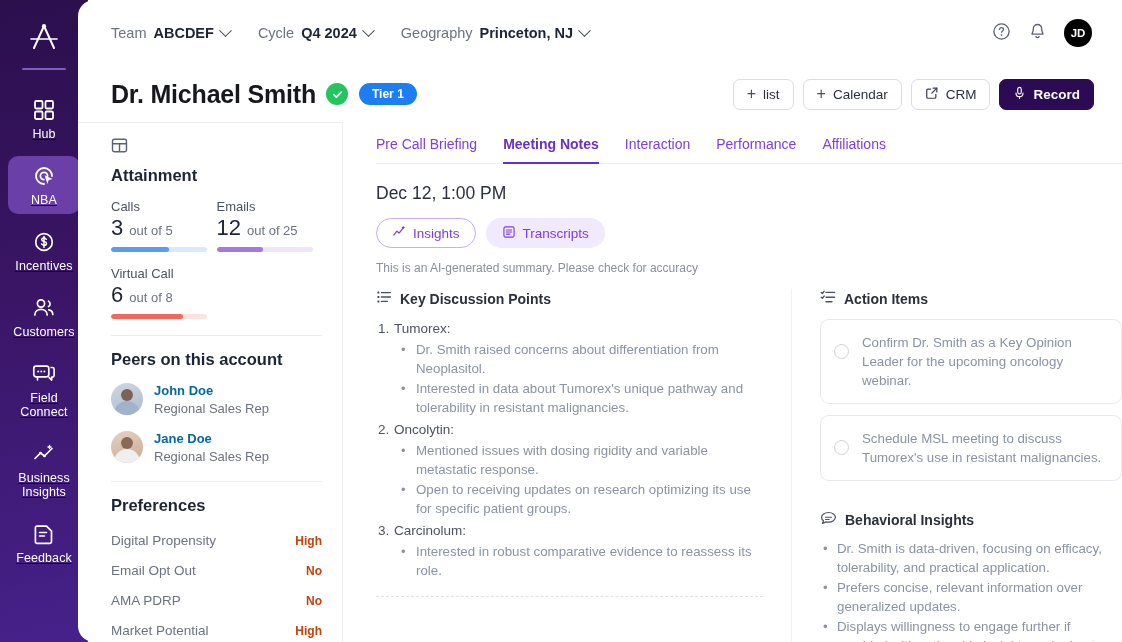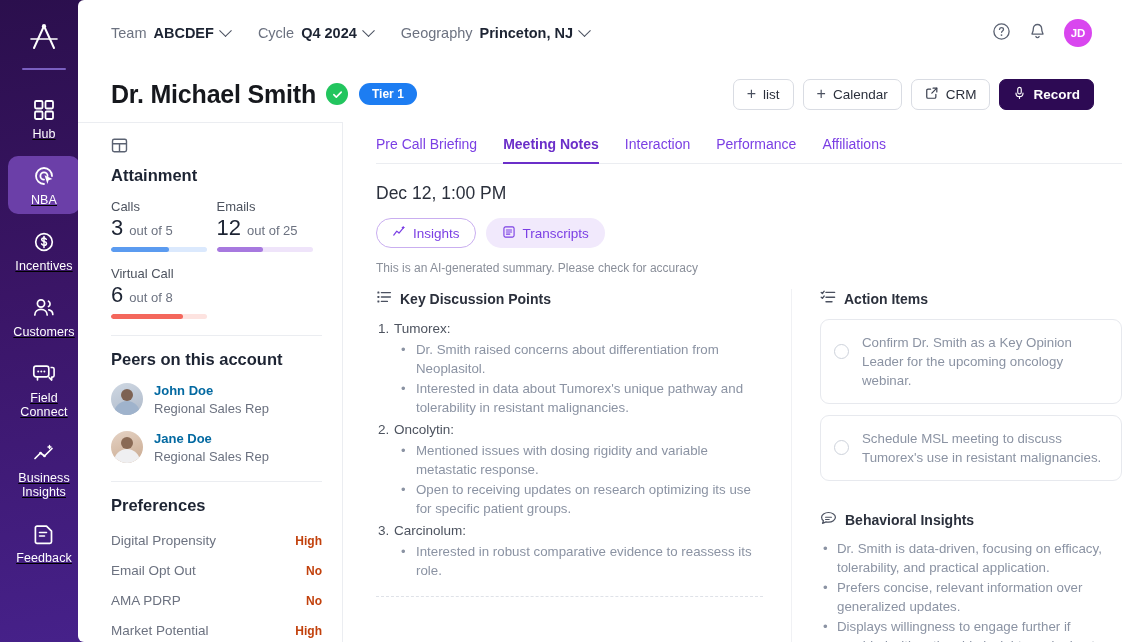--- a/index.html
+++ b/index.html
@@ -29,21 +29,21 @@
   .nav-label {
     color: #ffffff; font-size: 12.5px; line-height: 14px; text-align: center;
     letter-spacing: .1px;
   }
 
   
   .main {
     flex: 1; height: 642px; background: #ffffff;
     border-top-left-radius: 16px; border-bottom-left-radius: 16px;
     margin-left: -10px; position: relative; z-index: 6;
-    display: flex; flex-direction: column; overflow: hidden; border-radius: 6px;
+    display: flex; flex-direction: column; overflow: hidden;
   }
 
   
   .filterbar {
     height: 66px; flex: 0 0 66px; display: flex; align-items: center;
     padding: 0 30px 0 33px; gap: 28px;
   }
   .filter { display: flex; align-items: center; gap: 7px; cursor: pointer; }
   .filter-key { color: #6c7280; font-size: 14.5px; }
   .filter-val { color: #1d2433; font-size: 14.5px; font-weight: 600; }
@@ -300,21 +300,21 @@
             <path d="M7.9 7.7c.2-1 1-1.7 2.1-1.7 1.2 0 2.1.8 2.1 1.9 0 1.5-2 1.6-2 3" stroke="#5b6272" stroke-width="1.4" stroke-linecap="round"></path>
             <circle cx="10" cy="13.8" r=".95" fill="#5b6272"></circle>
           </svg>
         </span>
         <span>
           <svg width="19" height="19" viewBox="0 0 20 20" fill="none">
             <path d="M10 2.6c-2.6 0-4.4 2-4.4 4.5 0 3.5-1.4 4.6-1.4 5.6h11.6c0-1-1.4-2.1-1.4-5.6 0-2.5-1.8-4.5-4.4-4.5z" stroke="#5b6272" stroke-width="1.4" stroke-linejoin="round"></path>
             <path d="M8.3 15.3a1.8 1.8 0 0 0 3.4 0" stroke="#5b6272" stroke-width="1.4" stroke-linecap="round"></path>
           </svg>
         </span>
-        <span class="avatar" style="background: #d946ef;">JD</span>
+        <span class="avatar" style="background: #000000;">JD</span>
       </div>
     </div>
 
     <div class="titlebar">
       <span class="page-title">Dr. Michael Smith</span>
       <span class="verified" style="background: rgb(34, 197, 94);">
         <svg width="13" height="13" viewBox="0 0 14 14" fill="none">
           <path d="M3 7.2 L5.7 9.8 L11 4.4" stroke="#fff" stroke-width="1.7" stroke-linecap="round" stroke-linejoin="round"></path>
         </svg>
       </span>

